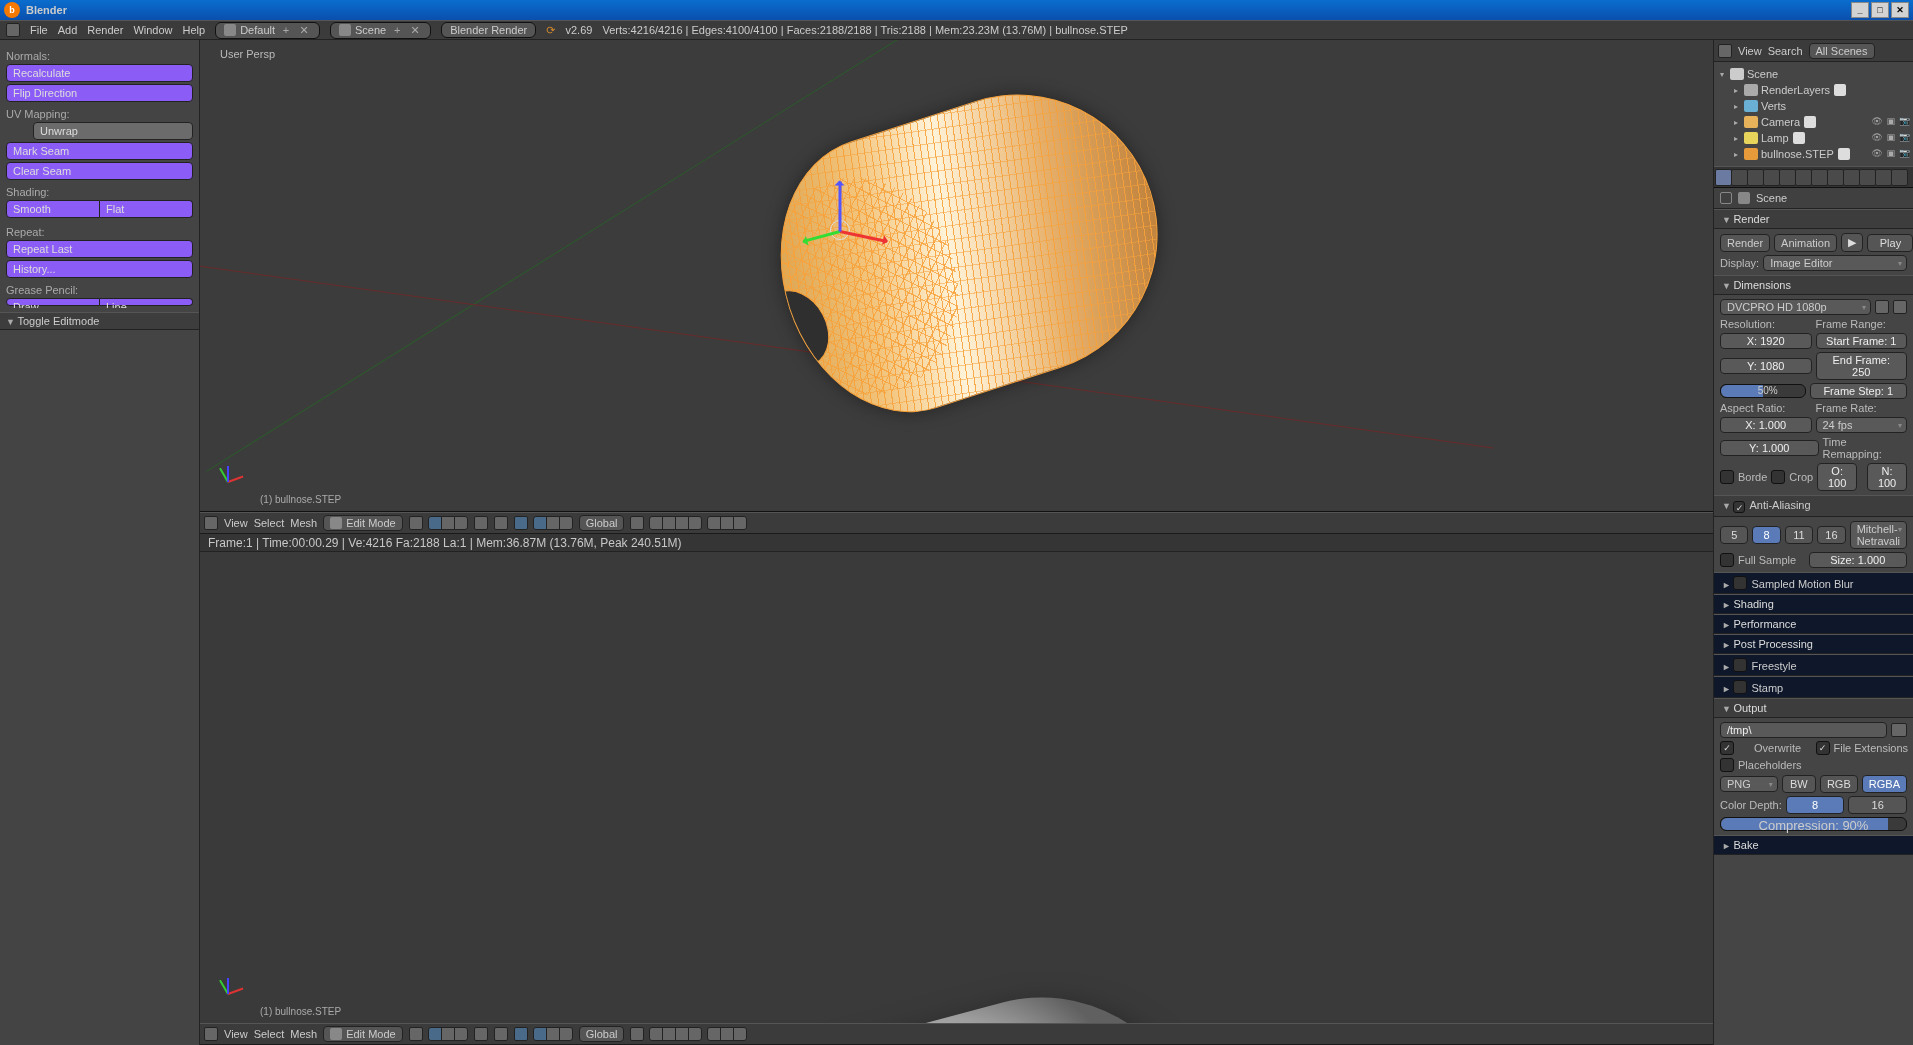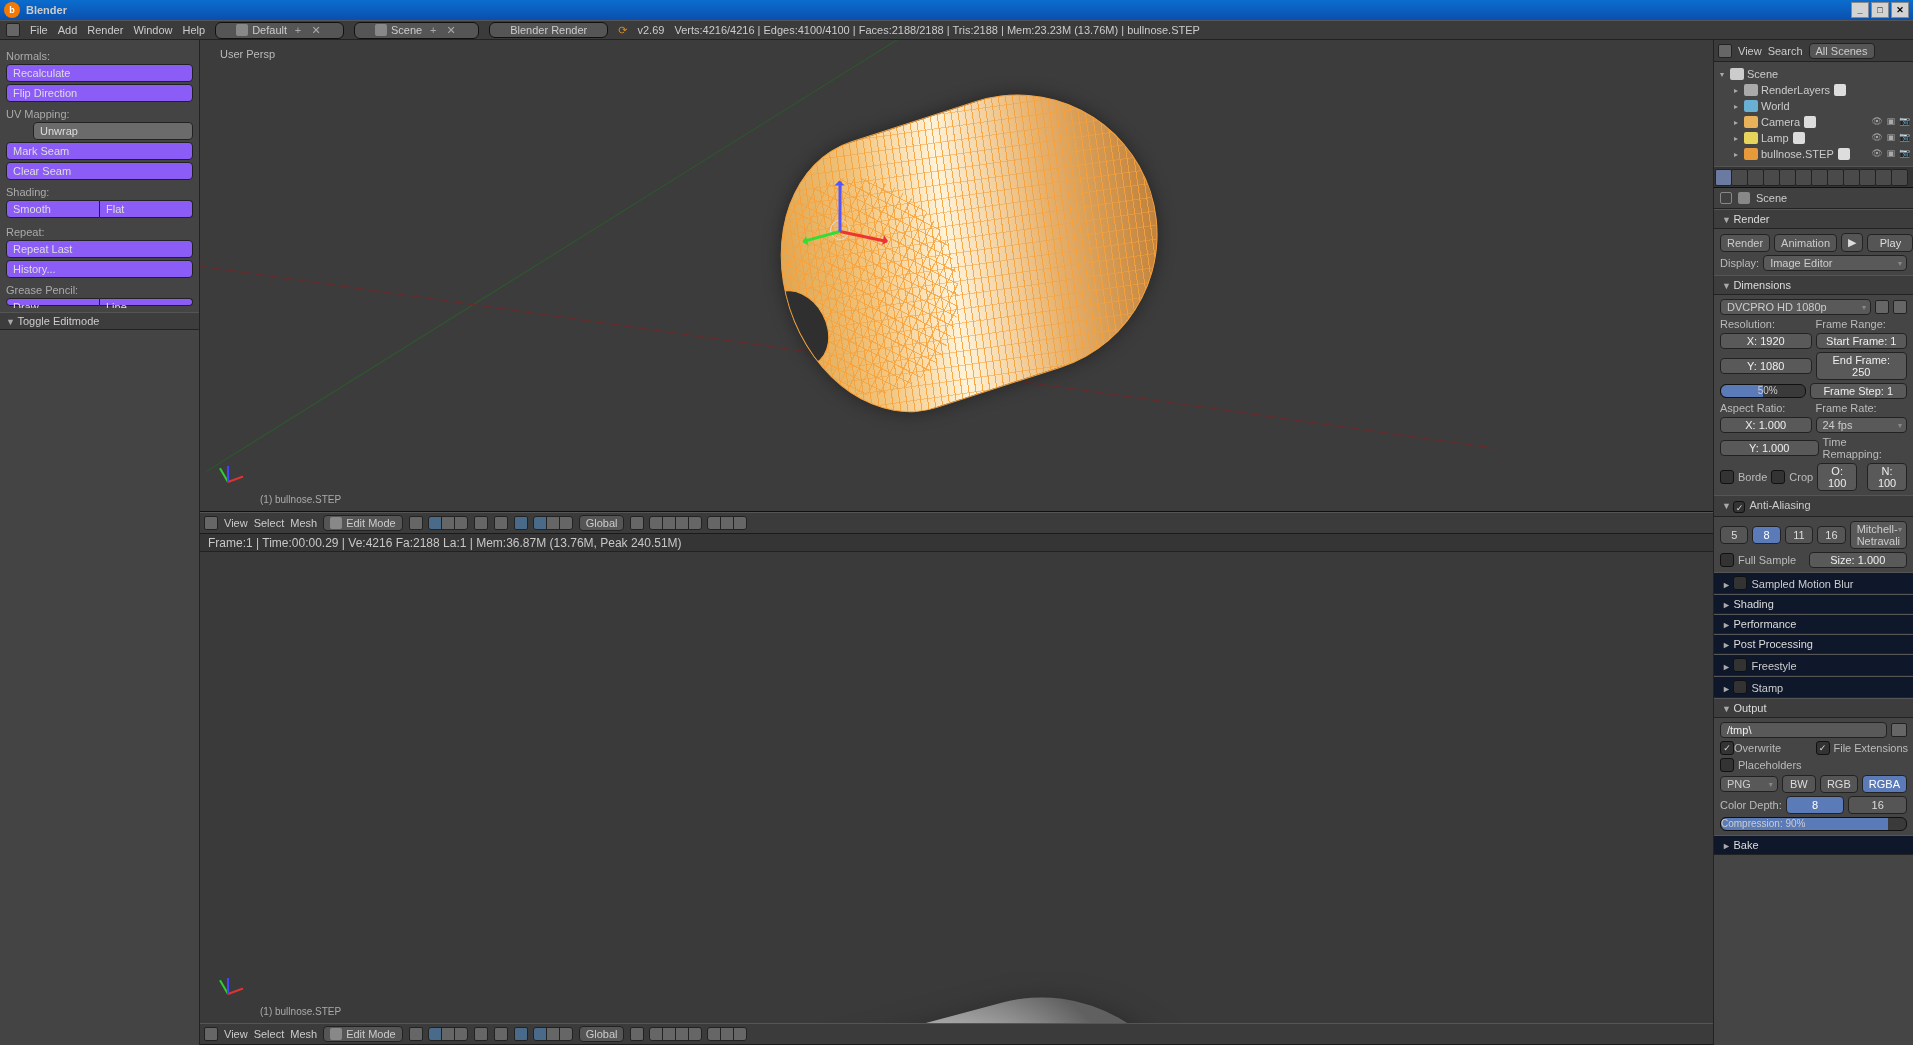--- a/index.html
+++ b/index.html
@@ -7,21 +7,21 @@
 
 
 .titlebar { height:20px; background:linear-gradient(#0a6dce,#0a4fae); display:flex; align-items:center; padding:0 4px; color:#fff; font-weight:bold; }
 .titlebar .logo { width:16px; height:16px; background:#f57900; border-radius:50%; margin-right:6px; display:flex; align-items:center; justify-content:center; color:#fff; font-size:9px;}
 .titlebar .spacer { flex:1; }
 .winbtn { width:18px; height:16px; background:#d3d3d3; border:1px solid #888; margin-left:2px; color:#000; font-size:9px; display:flex; align-items:center; justify-content:center; }
 
 
 .inforow { height:20px; background:#3b3b3b; border-top:1px solid #555; border-bottom:1px solid #222; display:flex; align-items:center; padding:0 6px; gap:10px; }
 .menuitem { color:#ccc; cursor:default; }
-.pill { background:#2b2b2b; border:1px solid #111; border-radius:6px; padding:1px 20px; display:flex; align-items:center; gap:4px; }
+.pill { background:#2b2b2b; border:1px solid #111; border-radius:6px; padding:1px 8px; display:flex; align-items:center; gap:4px; }
 .pill.light { background:#555; }
 .icon-sq { width:12px; height:12px; background:#888; border-radius:2px; }
 .plus, .xbtn { width:14px; text-align:center; color:#aaa; }
 
 
 .main { display:flex; height:calc(100% - 40px); }
 .left { width:200px; background:#444; border-right:1px solid #222; display:flex; flex-direction:column; }
 .center { flex:1; display:flex; flex-direction:column; }
 .right { width:200px; background:#454545; border-left:1px solid #222; display:flex; flex-direction:column; overflow:hidden; }
 
@@ -360,21 +360,21 @@
           <div class="tree-row" style="padding-left: 18px;">
             <span class="tw">▸</span>
             <span class="ticon ic-rl"></span>
             <span>RenderLayers</span>
             <span class="datab"></span>
             <span class="flex"></span>
           </div>
           <div class="tree-row" style="padding-left: 18px;">
             <span class="tw">▸</span>
             <span class="ticon ic-world"></span>
-            <span>World</span>
+            <span>Verts</span>
             <span class="flex"></span>
           </div>
           <div class="tree-row" style="padding-left: 18px;">
             <span class="tw">▸</span>
             <span class="ticon ic-cam"></span>
             <span>Camera</span>
             <span class="datab"></span>
             <span class="flex"></span>
             <span class="eye">👁</span>
             <span class="sel">▣</span>
@@ -535,21 +535,21 @@
       <div class="slimhead"><span class="chk" style="display:inline-block;vertical-align:-2px;margin-right:4px"></span><span>Stamp</span></div>
 
       <div class="p-panel">
         <div class="p-head">Output</div>
         <div class="p-body">
           <div class="row">
             <div class="fld left">/tmp\</div>
             <div class="vicon" style="flex:0 0 16px"></div>
           </div>
           <div class="row">
-            <div class="row" style="flex:1;gap:0">
+            <div class="row" style="flex:1;gap:20px">
                 <div class="chk on"></div>
                 <span class="lbl">Overwrite</span>
               </div>
             <div class="row" style="flex:1;gap:4px">
                 <div class="chk on"></div>
                 <span class="lbl">File Extensions</span>
               </div>
           </div>
           <div class="row">
               <div class="chk"></div>
@@ -565,21 +565,21 @@
             <div class="btn sel" style="flex:0 0 44px">RGBA</div>
           </div>
           <div class="row">
             <span class="lbl">Color Depth:</span>
             <div class="btn sel">8</div>
             <div class="btn">16</div>
           </div>
           <div class="row">
             <div class="drag">
                 <div class="bar" style="width:90%"></div>
-                <span style="position:absolute;left:0;right:0;text-align:left;font-size:10px">Compression: 90%</span>
+                <span style="position:absolute;left:0;right:0;text-align:center;font-size:13px">Compression: 90%</span>
               </div>
           </div>
         </div>
       </div>
 
       <div class="slimhead">Bake</div>
     </div>
   </div>
 </div>
 

